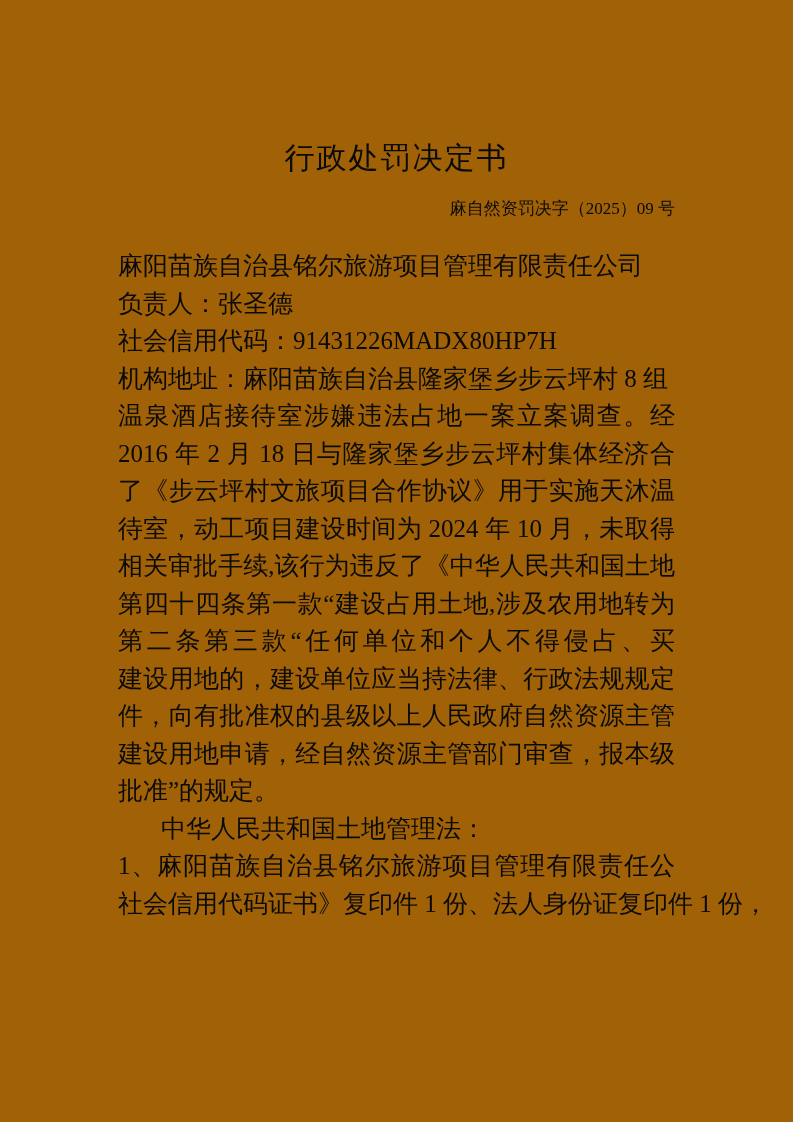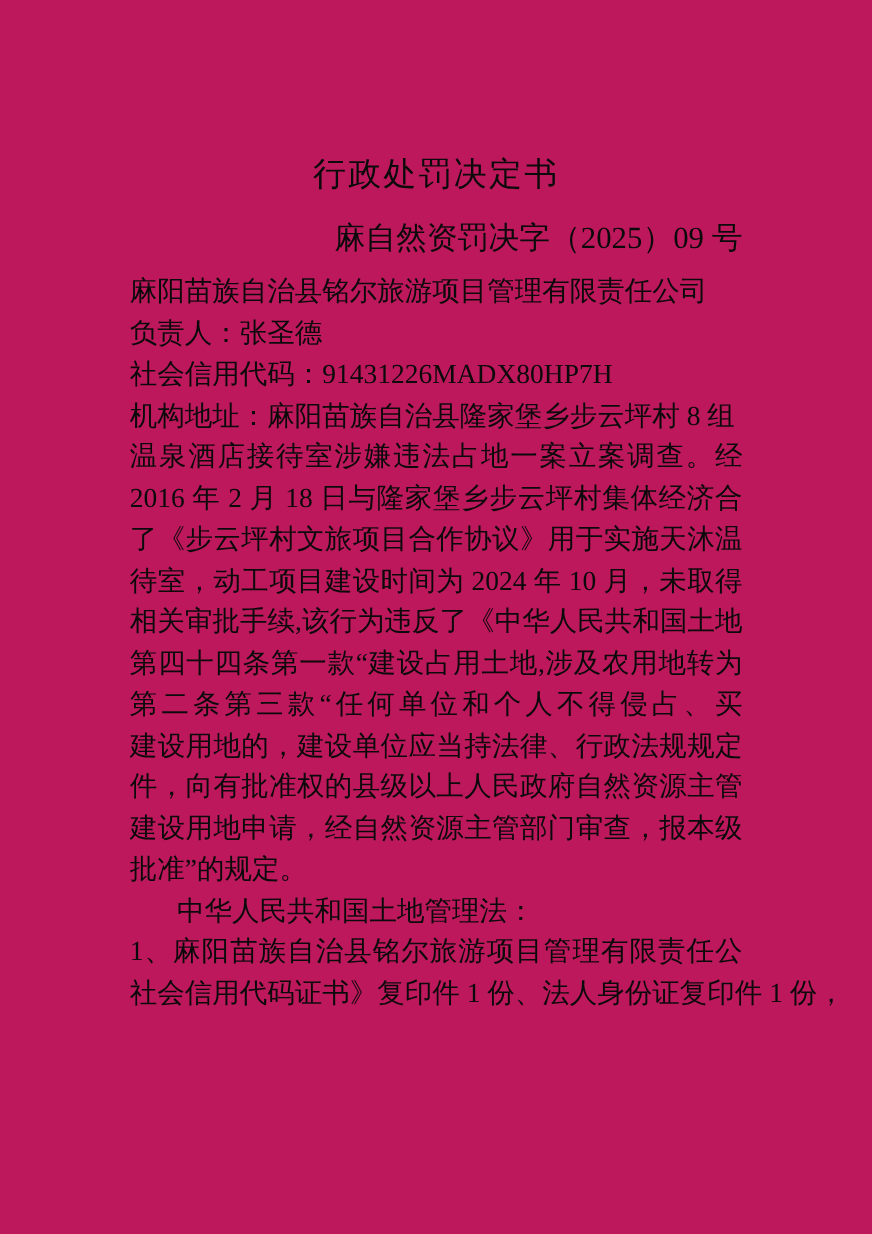--- a/index.html
+++ b/index.html
@@ -4,41 +4,41 @@
 <style>
   html, body {
     margin: 0;
     padding: 0;
     background: #ffffff;
   }
   .page {
     position: relative;
     width: 793px;
     height: 1122px;
-    background: #be185d;
+    background: #a16207;
     overflow: hidden;
     font-family: "Liberation Serif", "DejaVu Serif", serif;
     color: #0a0a0a;
   }
   .doc-title {
     position: absolute;
     top: 138px;
     left: 0;
     width: 100%;
     text-align: center;
     font-size: 30px;
     letter-spacing: 2px;
     font-weight: 400;
     white-space: nowrap;
   }
   .doc-number {
     position: absolute;
     top: 197px;
     right: 118px;
-    font-size: 28px;
+    font-size: 17px;
     white-space: nowrap;
   }
   .doc-body {
     position: absolute;
     top: 247px;
     left: 118px;
     width: 557px;
     font-size: 25px;
     line-height: 37.5px;
   }

